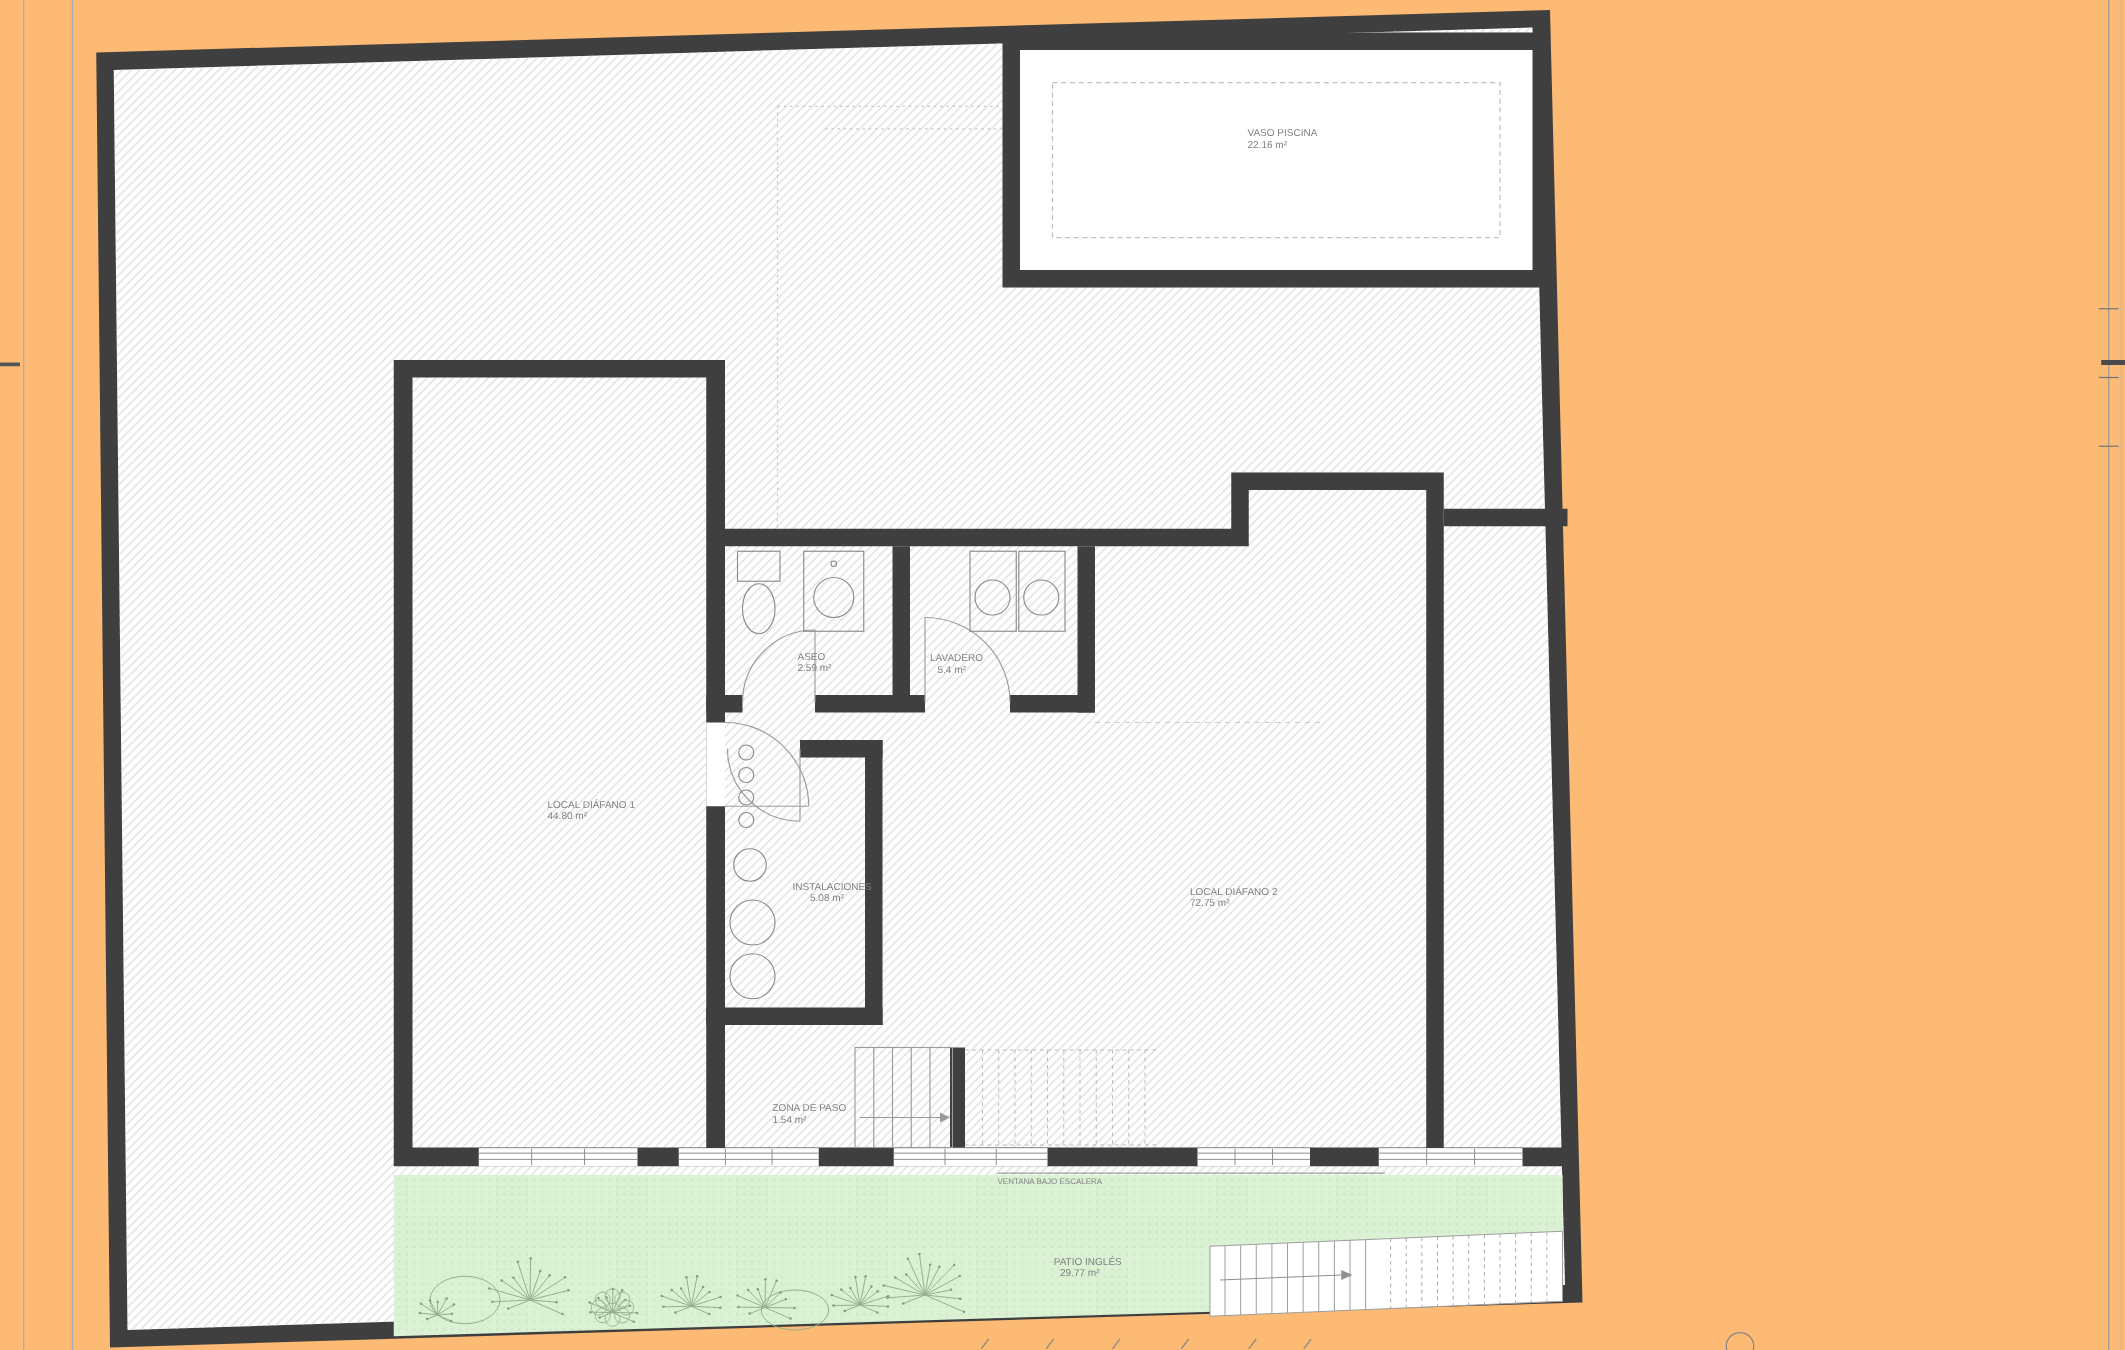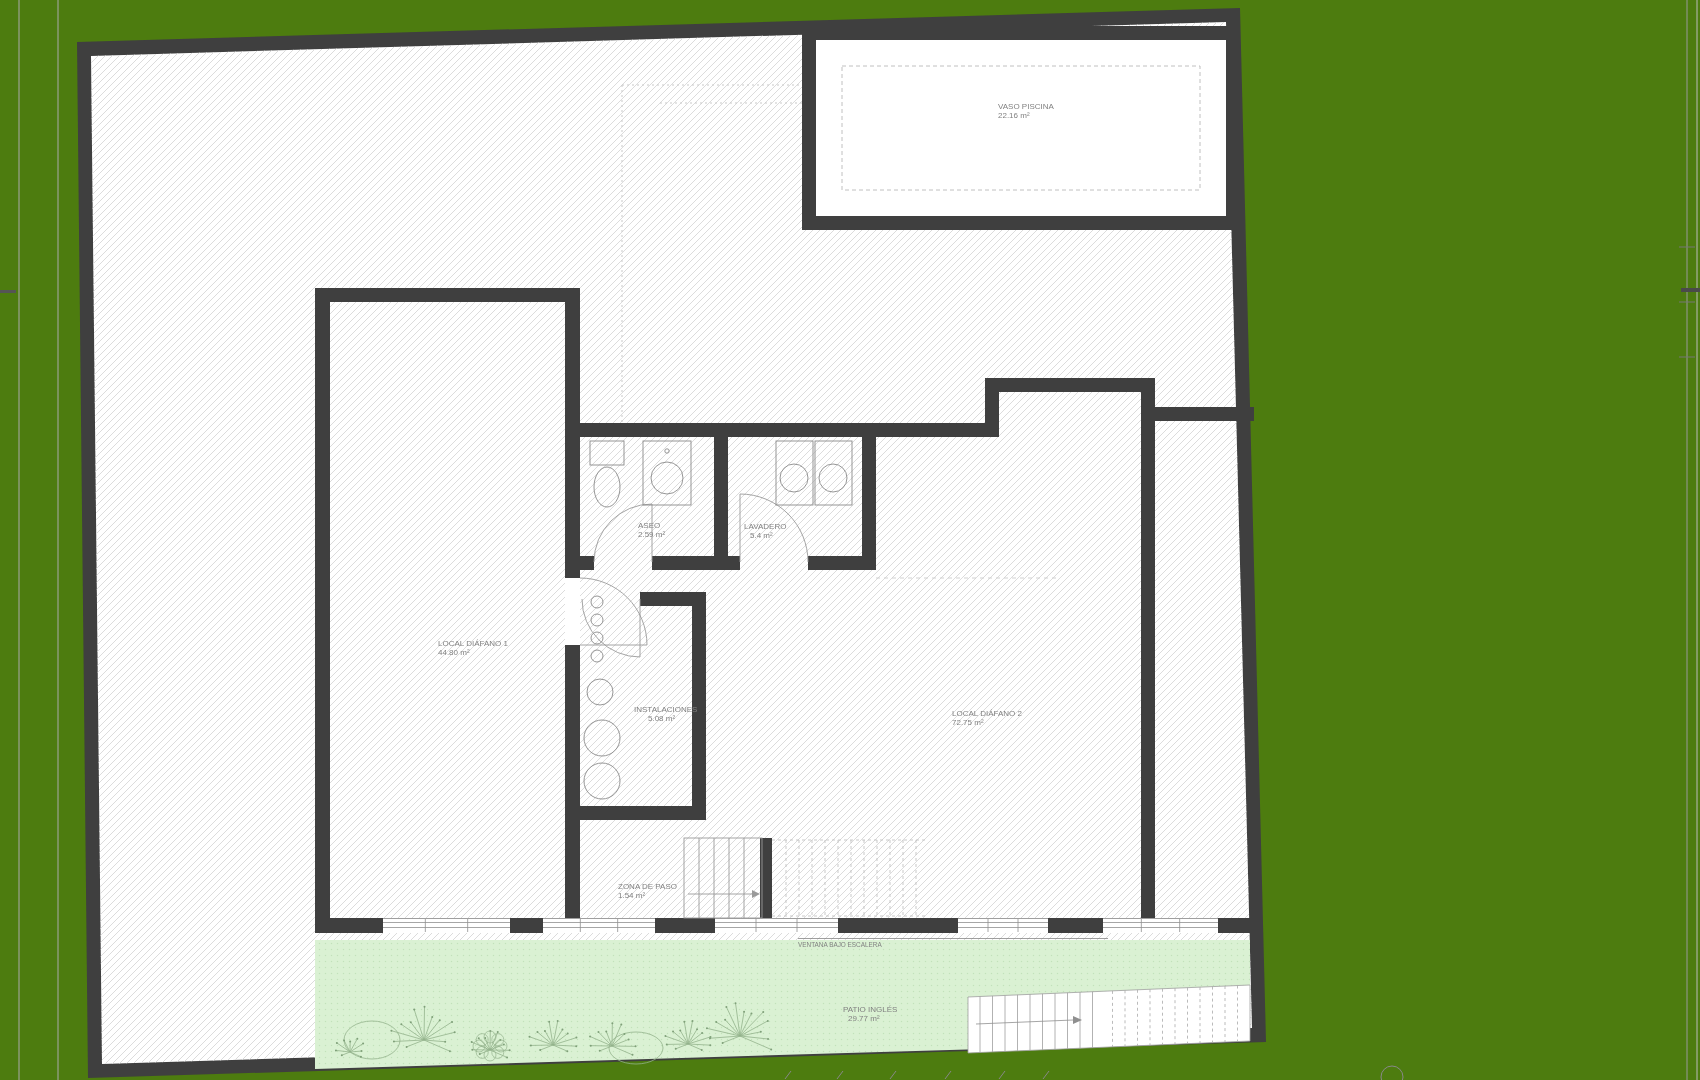--- a/index.html
+++ b/index.html
@@ -1,16 +1,16 @@
 <!DOCTYPE html>
 <html><head>
 <meta charset="utf-8">
 <style>
   html,body{margin:0;padding:0;background:#ffffff;}
-  .sheet{position:relative;width:1700px;height:1080px;background:#4d7c0f;overflow:hidden;
+  .sheet{position:relative;width:1700px;height:1080px;background:#fdba74;overflow:hidden;
          font-family:"Liberation Sans", sans-serif;}
   svg{position:absolute;left:0;top:0;}
   text{fill:#818181;font-size:8px;font-family:"Liberation Sans", sans-serif;}
   .tiny{font-size:6.4px;}
 </style>
 </head>
 <body>
 
 <div class="sheet">
 <svg width="1700" height="1080" viewBox="0 0 1700 1080">

